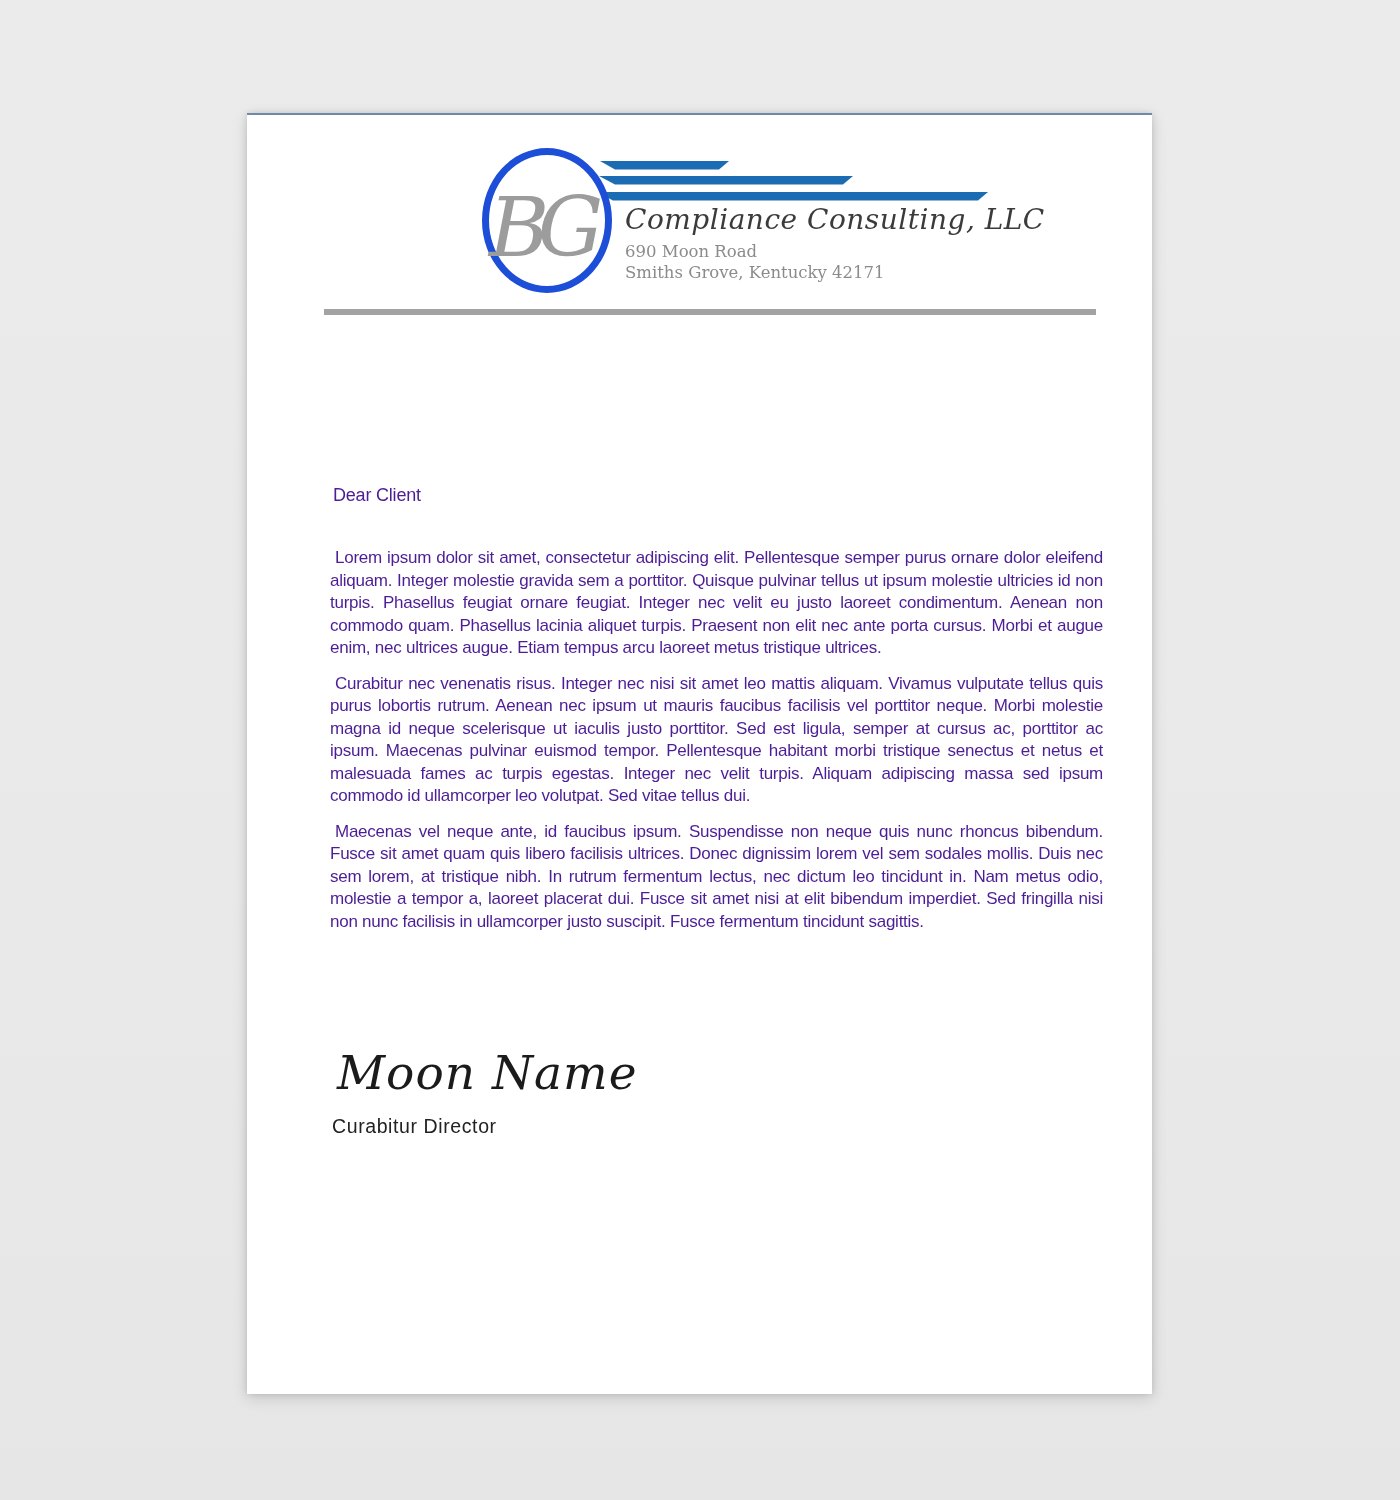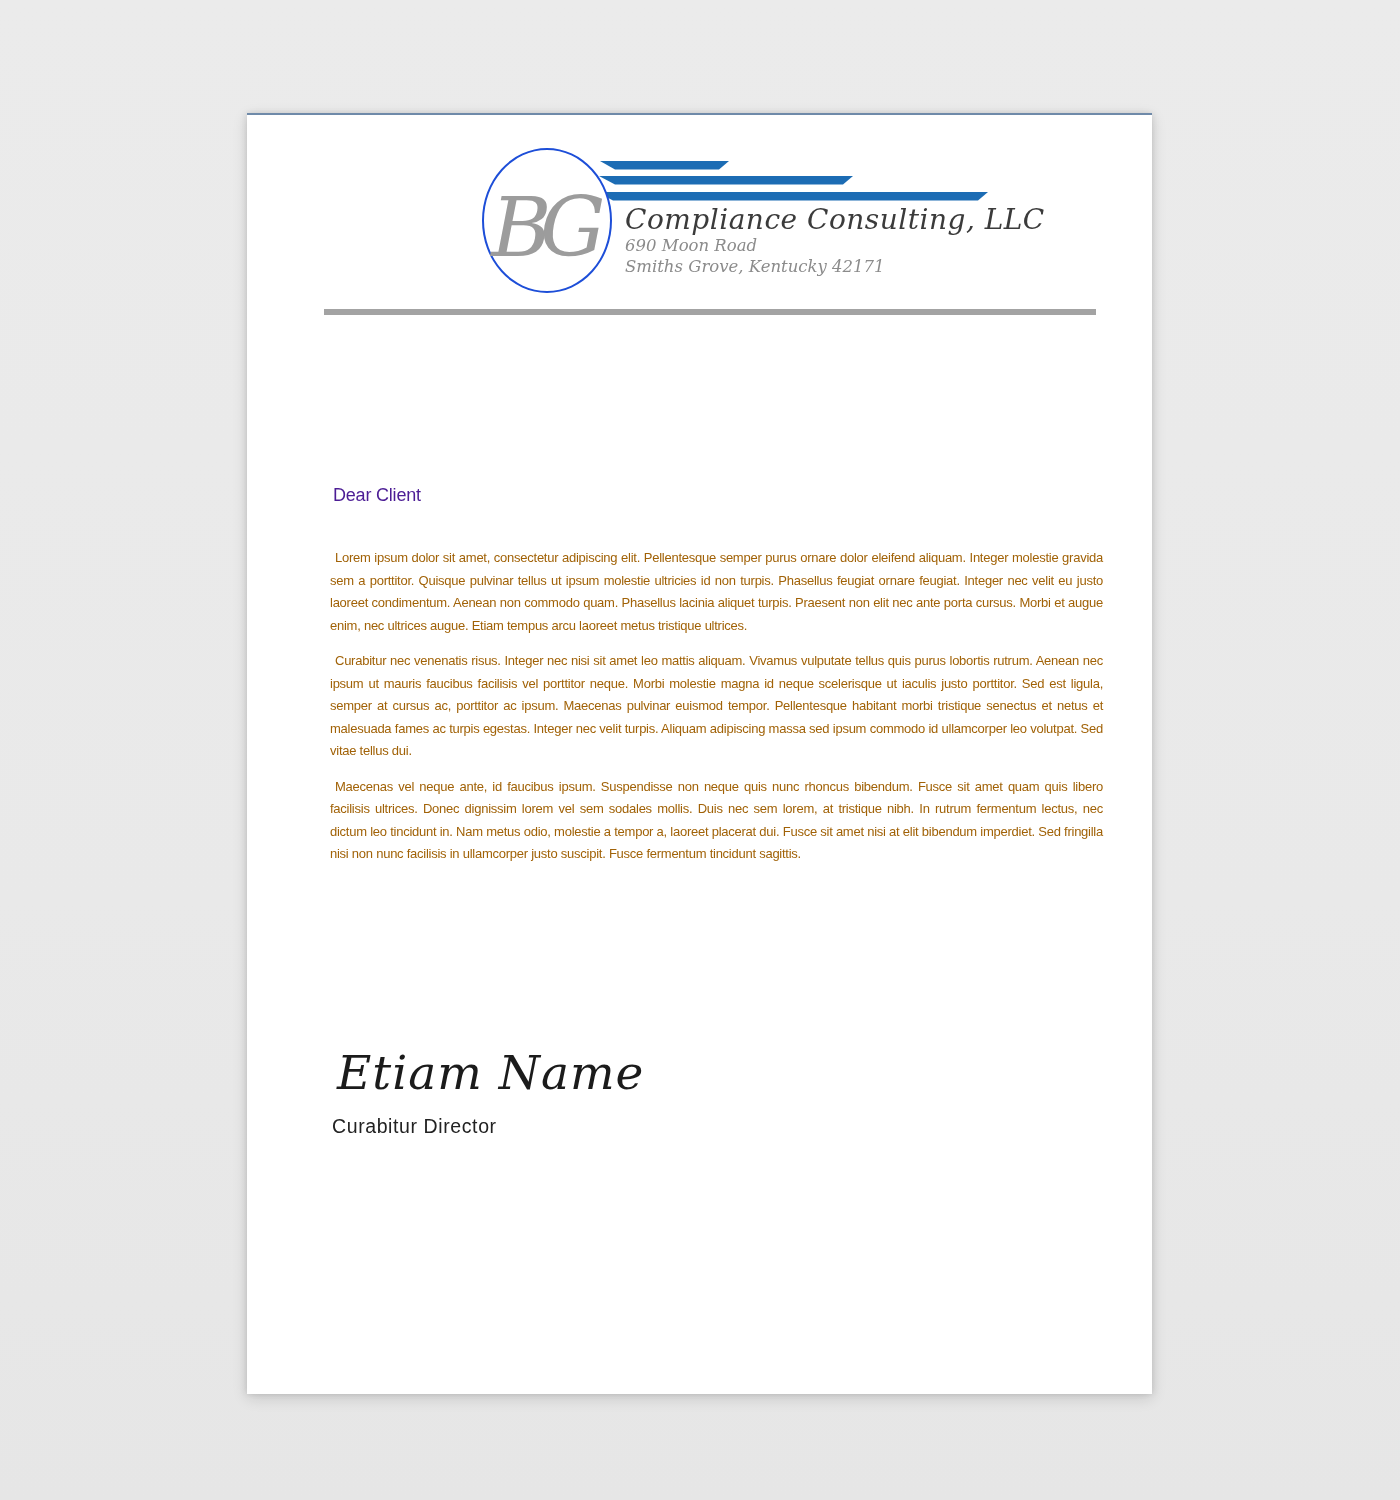--- a/index.html
+++ b/index.html
@@ -40,26 +40,25 @@
     width: 905px; height: 200px;
     display: block;
   }
   .logo-ellipse {
     position: absolute;
     left: 235px;
     top: 33px;
     width: 130px;
     height: 145px;
     background: #ffffff;
-    border: 2px solid #1d4ed8;
+    border: 7px solid #1d4ed8;
     border-radius: 50%;
     box-sizing: border-box;
     display: flex;
     align-items: center;
-    justify-content: center;
   }
   .logo-monogram {
     font-family: "DejaVu Serif", serif;
     font-style: italic;
     font-size: 82px;
     line-height: 1;
     color: #9c9c9c;
     letter-spacing: -13px;
     padding: 14px 10px 0 0;
     user-select: none;
@@ -73,22 +72,22 @@
   .company-name {
     font-family: "DejaVu Serif", serif;
     font-style: italic;
     font-size: 28px;
     line-height: 30px;
     color: #3b3b3b;
     letter-spacing: 0.5px;
     white-space: nowrap;
   }
   .company-address {
+    margin-top: 6px;
     font-family: "DejaVu Serif", serif;
-    font-style: italic;
     font-size: 16.5px;
     line-height: 21px;
     color: #8b8b8b;
   }
   .divider {
     position: absolute;
     left: 77px;
     top: 194px;
     width: 772px;
     height: 6px;
@@ -101,23 +100,23 @@
     top: 370px;
     font-size: 18px;
     color: #4c1d95;
     letter-spacing: -0.2px;
   }
   .letter-body {
     position: absolute;
     left: 83px;
     top: 432px;
     width: 773px;
-    font-size: 13px;
+    font-size: 17px;
     line-height: 22.5px;
-    color: #a16207;
+    color: #4c1d95;
     letter-spacing: -0.25px;
     text-align: justify;
   }
   .letter-body p {
     margin: 0 0 13px 0;
     text-indent: 5px;
   }
   .signature-name {
     position: absolute;
     left: 90px;
@@ -168,17 +167,17 @@
     <div class="divider"></div>
 
     <div class="salutation">Dear Client</div>
 
     <div class="letter-body">
       <p>Lorem ipsum dolor sit amet, consectetur adipiscing elit. Pellentesque semper purus ornare dolor eleifend aliquam. Integer molestie gravida sem a porttitor. Quisque pulvinar tellus ut ipsum molestie ultricies id non turpis. Phasellus feugiat ornare feugiat. Integer nec velit eu justo laoreet condimentum. Aenean non commodo quam. Phasellus lacinia aliquet turpis. Praesent non elit nec ante porta cursus. Morbi et augue enim, nec ultrices augue. Etiam tempus arcu laoreet metus tristique ultrices.</p>
       <p>Curabitur nec venenatis risus. Integer nec nisi sit amet leo mattis aliquam. Vivamus vulputate tellus quis purus lobortis rutrum. Aenean nec ipsum ut mauris faucibus facilisis vel porttitor neque. Morbi molestie magna id neque scelerisque ut iaculis justo porttitor. Sed est ligula, semper at cursus ac, porttitor ac ipsum. Maecenas pulvinar euismod tempor. Pellentesque habitant morbi tristique senectus et netus et malesuada fames ac turpis egestas. Integer nec velit turpis. Aliquam adipiscing massa sed ipsum commodo id ullamcorper leo volutpat. Sed vitae tellus dui.</p>
       <p>Maecenas vel neque ante, id faucibus ipsum. Suspendisse non neque quis nunc rhoncus bibendum. Fusce sit amet quam quis libero facilisis ultrices. Donec dignissim lorem vel sem sodales mollis. Duis nec sem lorem, at tristique nibh. In rutrum fermentum lectus, nec dictum leo tincidunt in. Nam metus odio, molestie a tempor a, laoreet placerat dui. Fusce sit amet nisi at elit bibendum imperdiet. Sed fringilla nisi non nunc facilisis in ullamcorper justo suscipit. Fusce fermentum tincidunt sagittis.</p>
     </div>
 
-    <div class="signature-name">Etiam Name</div>
+    <div class="signature-name">Moon Name</div>
     <div class="signature-title">Curabitur Director</div>
 
   </div>
 </div>
 
 </body></html>

